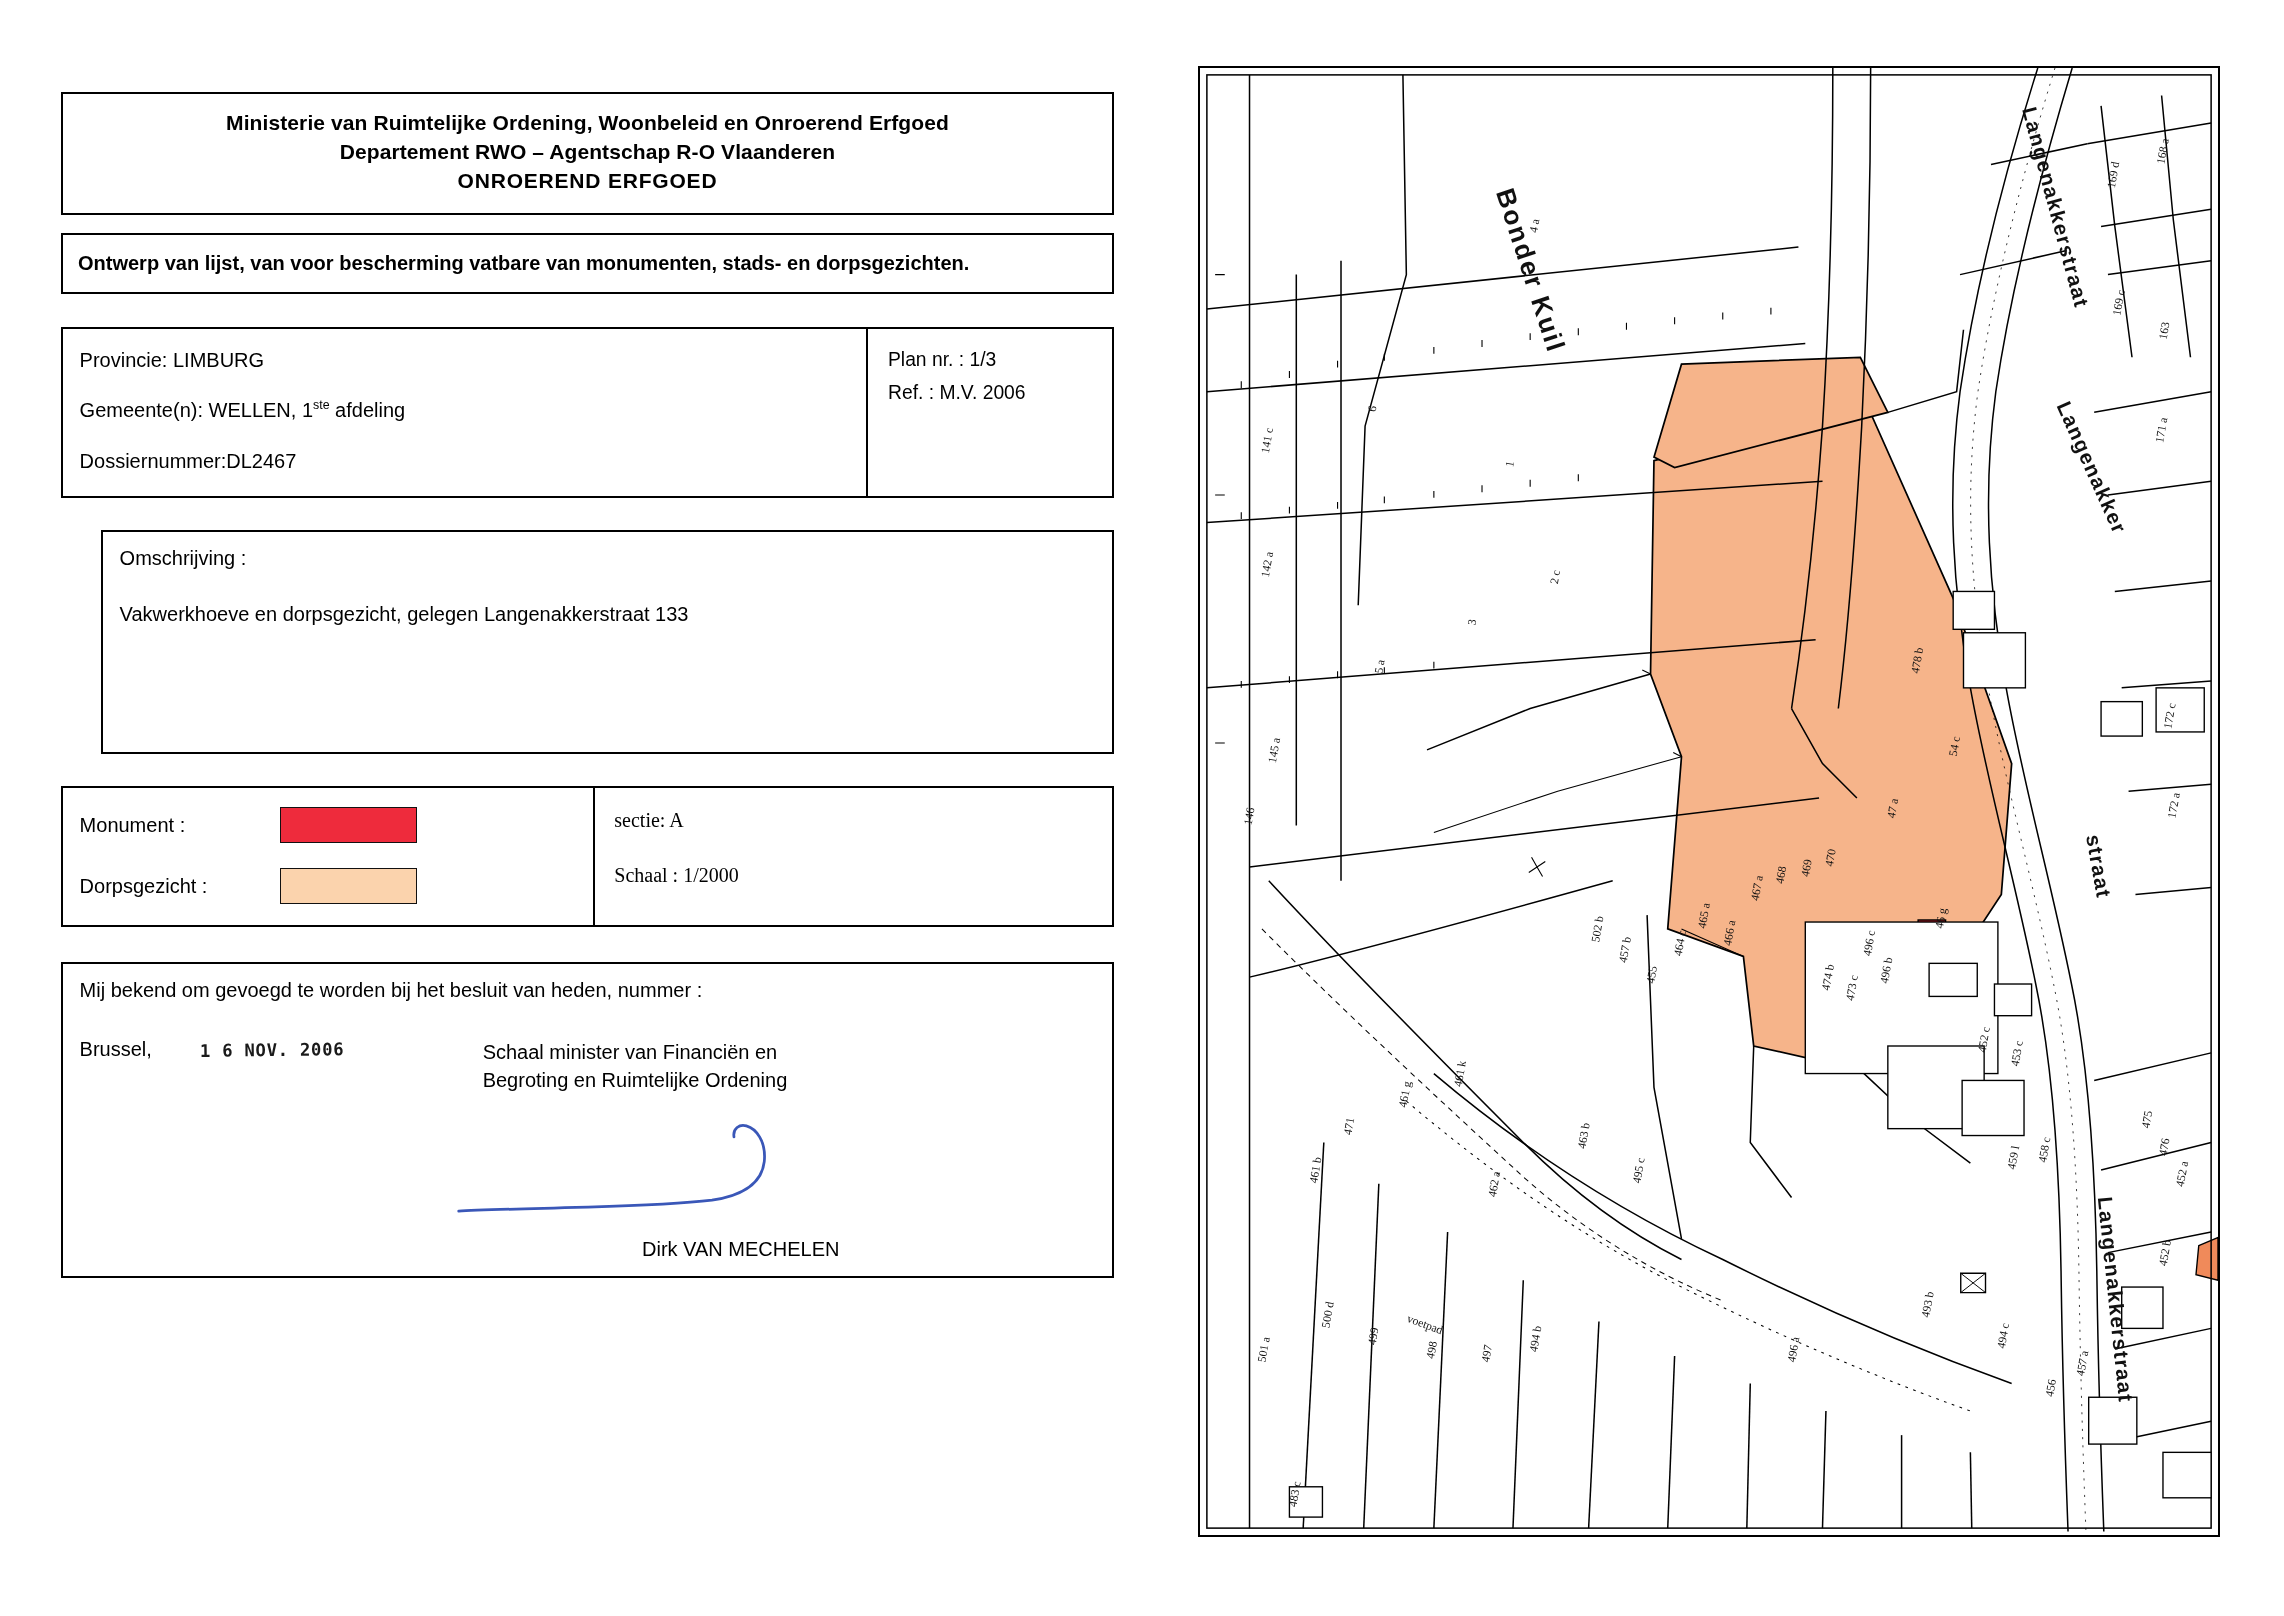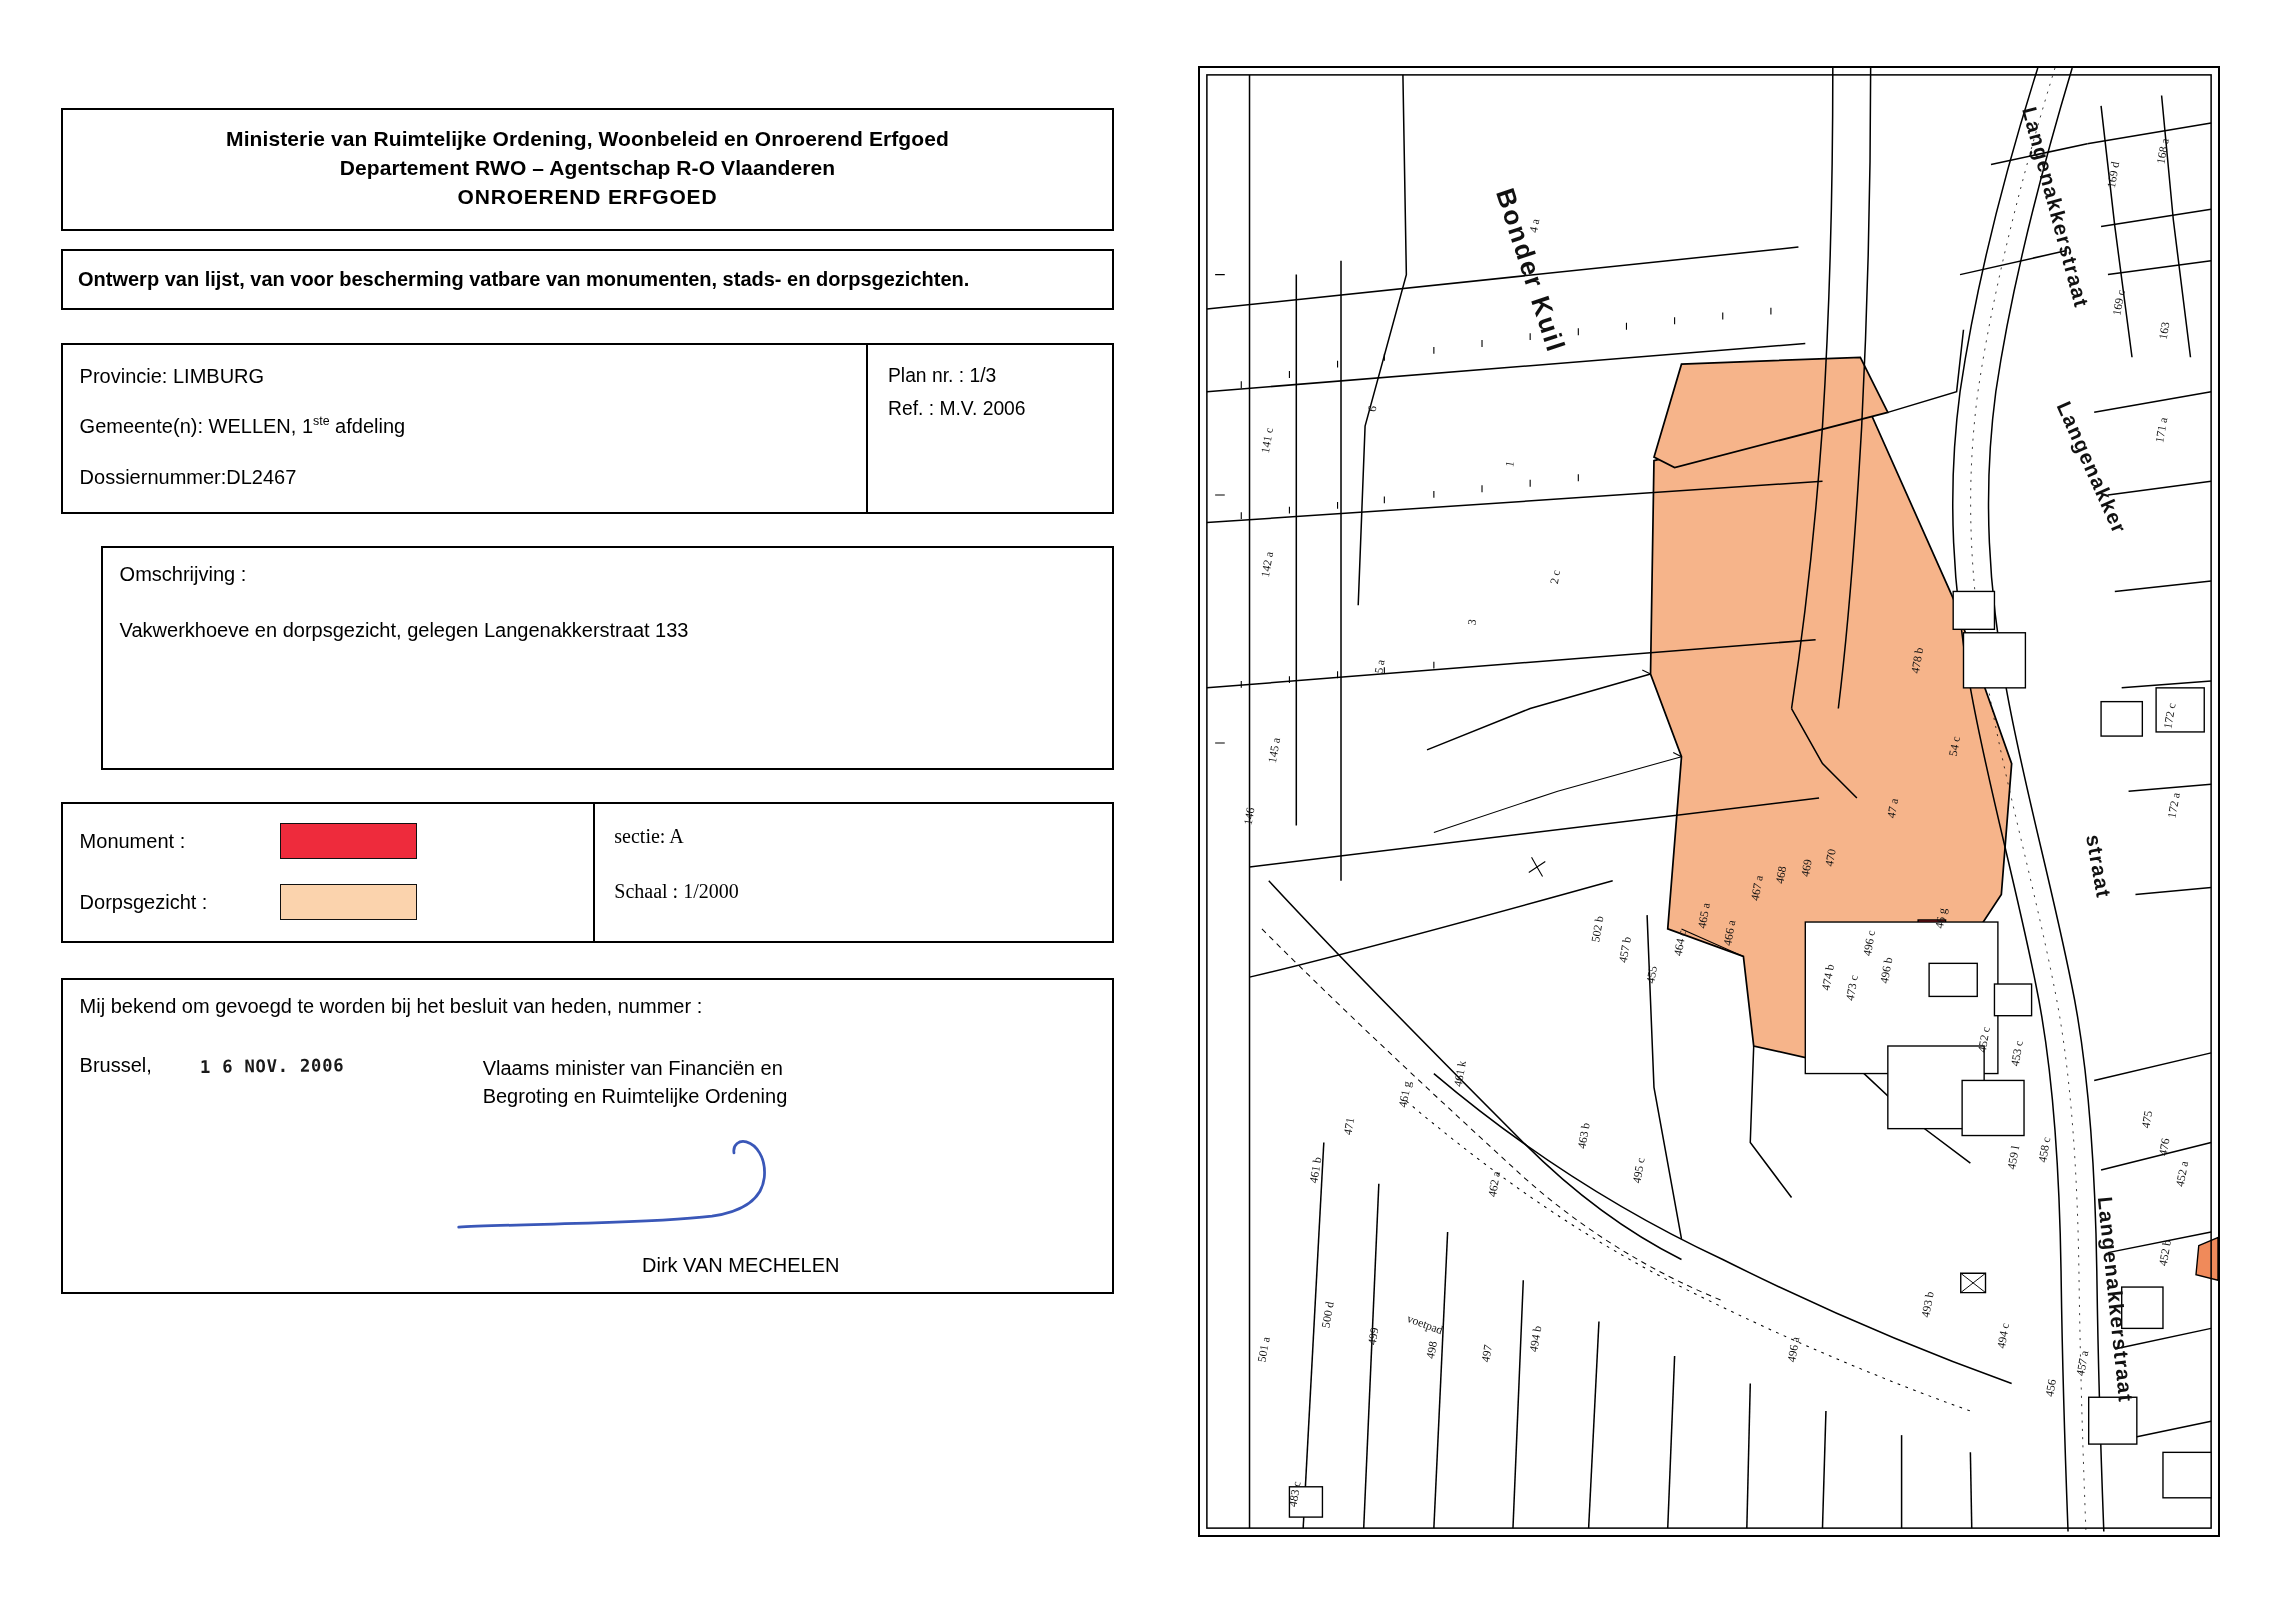--- a/index.html
+++ b/index.html
@@ -13,21 +13,21 @@
     font-family: "Liberation Sans", sans-serif;
     color: #000;
     position: relative;
     overflow: hidden;
   }
 
   
   #form-column {
     position: absolute;
     left: 61px;
-    top: 108px;
+    top: 92px;
     width: 1053px;
   }
 
   .box {
     border: 2.1px solid #000;
     background: #fff;
     box-sizing: border-box;
     margin-bottom: 19.3px;
     padding: 12.4px 16.6px;
   }
@@ -279,21 +279,21 @@
       <div class="field">Schaal :   1/2000</div>
     </div>
   </div>
 
   <div class="box" id="sign-box">
     <div class="topline">Mij bekend om gevoegd te worden bij het besluit van heden, nummer :</div>
     <div id="sign-row">
       <div id="brussel">Brussel,</div>
       <div id="stamp-date">1 6 NOV. 2006</div>
       <div id="minister-title">
-        <div>Vlaams minister van Financiën en</div>
+        <div>Schaal minister van Financiën en</div>
         <div>Begroting en Ruimtelijke Ordening</div>
       </div>
     </div>
     <svg id="signature-svg" width="345" height="117" viewBox="0 0 500 170">
       <path d="M12,150 C40,148 120,146 200,144 C270,142 330,140 380,134 C420,128 452,112 456,78 C459,48 444,30 430,26 C420,23 410,30 412,42" fill="none" stroke="#3a57b8" stroke-width="4" stroke-linecap="round"></path>
     </svg>
     <div id="signer-name">Dirk VAN MECHELEN</div>
   </div>
 
 </div>

